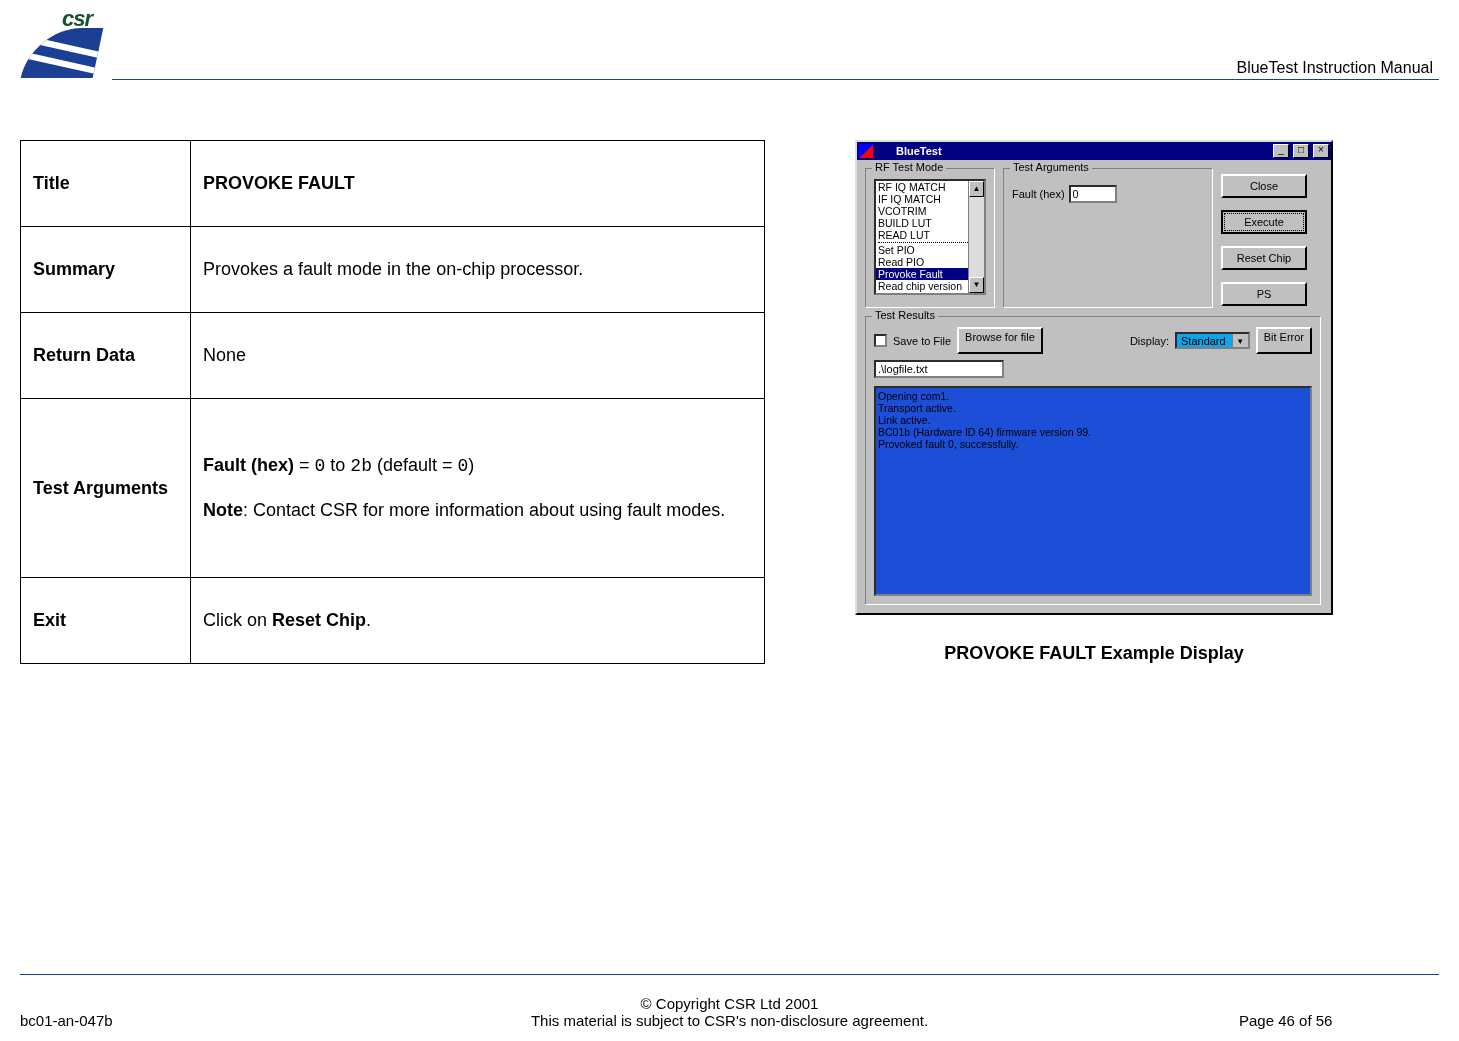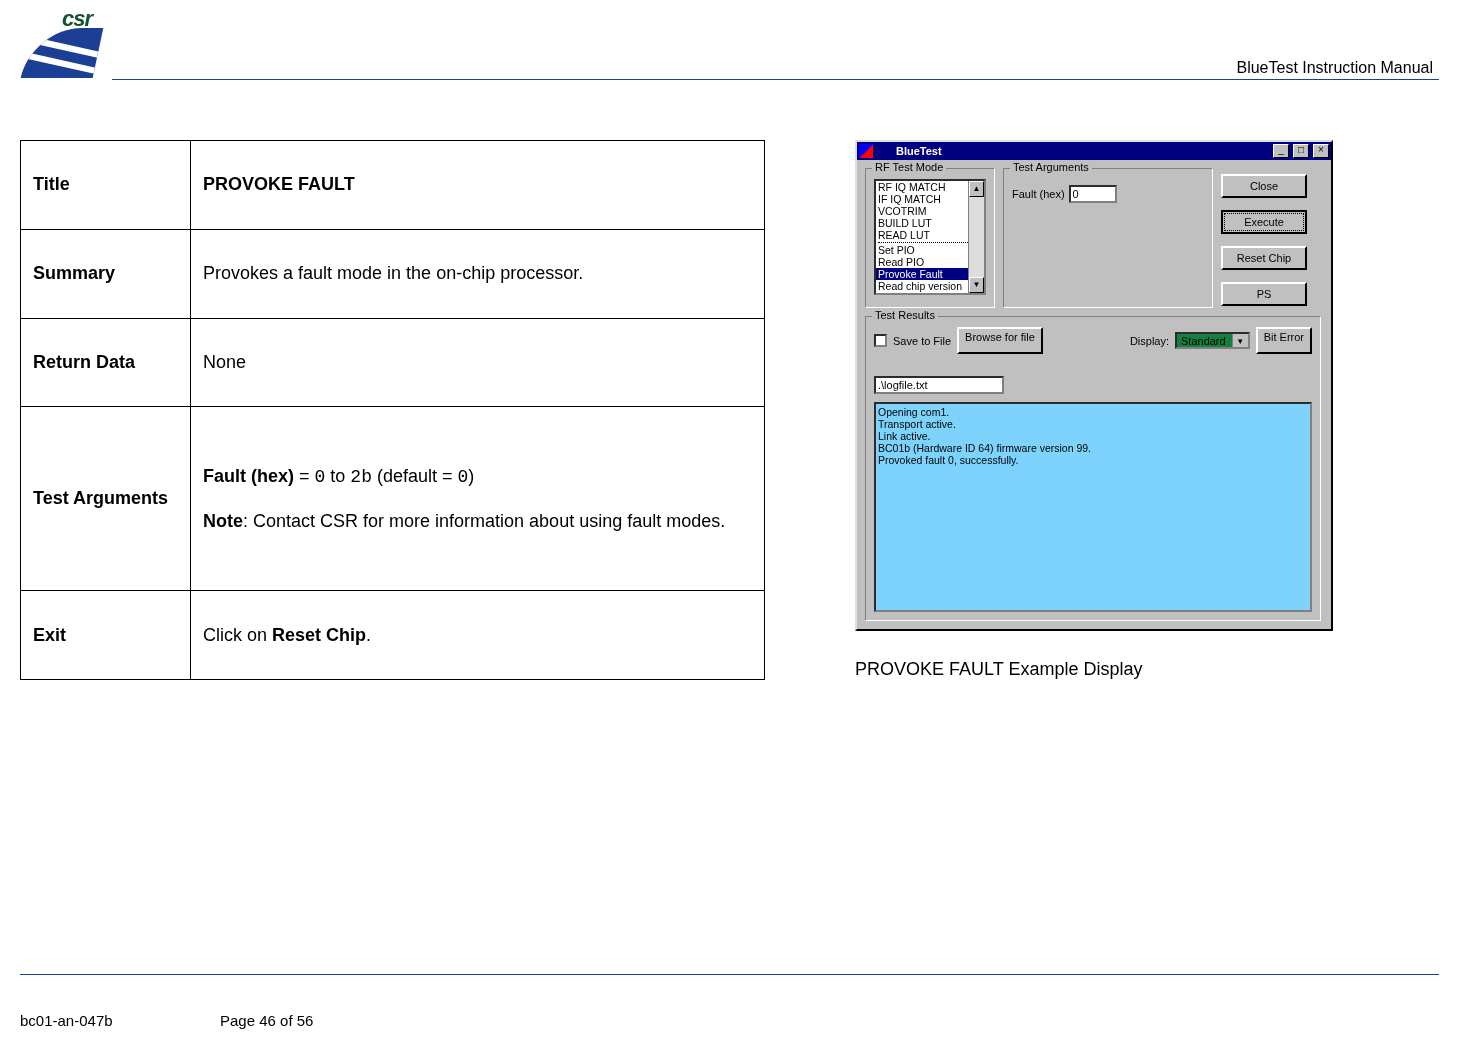--- a/index.html
+++ b/index.html
@@ -230,39 +230,39 @@
     display: flex; align-items: center; gap: 6px; flex-wrap: wrap;
   }
   .checkbox {
     width: 13px; height: 13px; background: #fff;
     border: 2px inset #808080;
   }
   .winbtn.inline { height: 27px; line-height: 16px; padding: 0 6px; font-size: 11px; display:inline-block; width:auto; }
   .combo {
     display: inline-flex;
     border: 2px inset #808080;
-    background: #15803d;
+    background: #0ea5e9;
     height: 17px;
   }
   .combo span { padding: 1px 6px 0 4px; font-size: 11px; }
   .combo .drop {
     width: 16px; background:#c0c0c0;
     border-left:1px solid #808080;
     text-align:center; font-size:8px; line-height:16px;
   }
   .logbox {
-    background: #7dd3fc; border: 2px inset #808080;
+    background: #1d4ed8; border: 2px inset #808080;
     height: 210px; margin-top: 8px;
     font-size: 10.5px; line-height: 12px;
     padding: 2px;
     white-space: pre;
   }
   .caption {
-    text-align: left;
-    font-weight: normal;
+    text-align: center;
+    font-weight: bold;
     font-size: 18px;
     margin-top: 28px;
   }
 
   
   .footer-rule {
     position: absolute;
     left: 20px; right: 20px;
     bottom: 66px;
     border-top: 1px solid #1b3f94;
@@ -383,33 +383,37 @@
               <span>Save to File</span>
               <span class="winbtn inline">Browse for file</span>
               <span style="flex:1"></span>
               <span>Display:</span>
               <div class="combo">
                 <span>Standard</span>
                 <div class="drop">▼</div>
               </div>
               <span class="winbtn inline">Bit Error</span>
             </div>
-            <div style="margin-top:22px">
+            <div style="margin-top:6px">
               <input class="textbox" style="width: 130px;" value=".\logfile.txt">
             </div>
             <div class="logbox">Opening com1.
 Transport active.
 Link active.
 BC01b (Hardware ID 64) firmware version 99.
 Provoked fault 0, successfully.</div>
           </div>
         </div>
       </div>
       <div class="caption">PROVOKE FAULT Example Display</div>
     </div>
   </div>
 
   <div class="footer-rule"></div>
   <div class="footer">
     <div class="left">bc01-an-047b</div>
+    <div class="center">
+      <div>© Copyright CSR Ltd 2001</div>
+      <div>This material is subject to CSR's non-disclosure agreement.</div>
+    </div>
     <div class="right">Page 46 of 56</div>
   </div>
 </div>
 
 </body></html>

